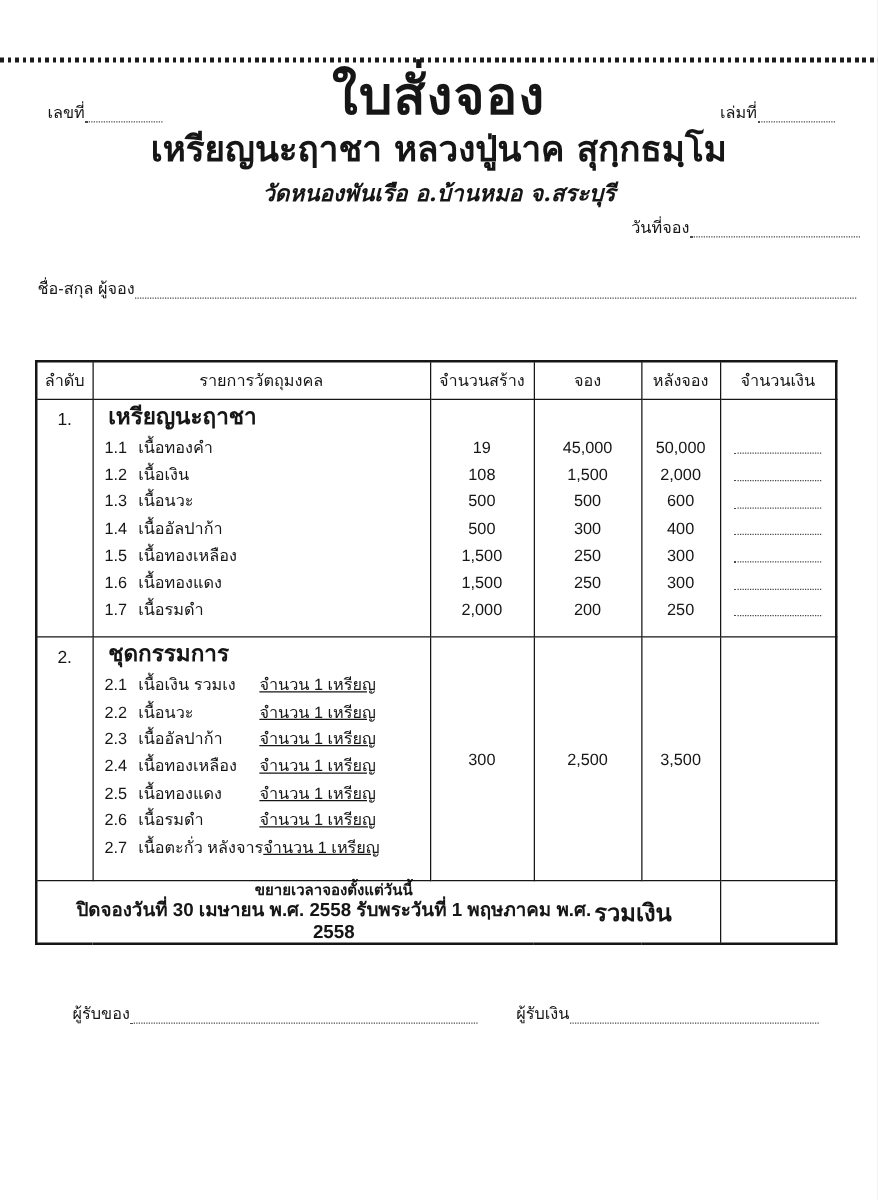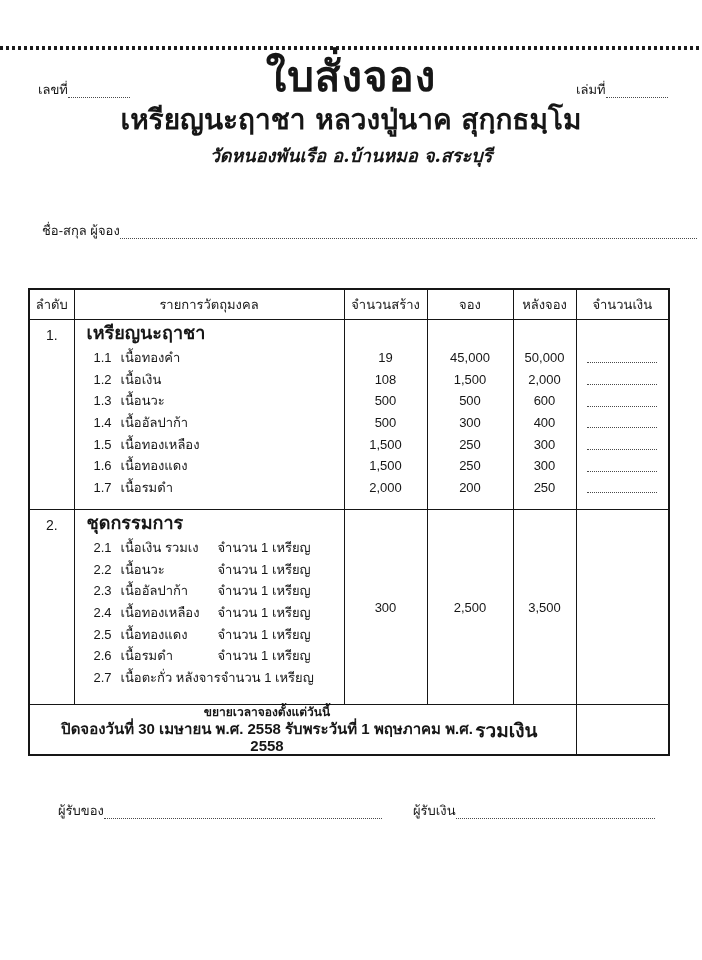--- a/index.html
+++ b/index.html
@@ -43,25 +43,25 @@
   }
   table.order td,table.order th{
     border:1.6px solid #161616;padding:0;font-weight:normal;
   }
   table.order{border:2px solid #161616;}
   th.colhead{font-size:13px;height:29px;text-align:center;vertical-align:middle;}
   td.topcell{vertical-align:top;}
   .sec-no{font-size:14px;text-align:center;padding-top:7px;}
   .sec-title{font-size:18px;font-weight:bold;height:27px;line-height:27px;padding-left:12px;}
   .sp{height:27px;}
-  .items{padding-left:19px;}
+  .items{padding-left:9px;}
   .item-line{display:flex;align-items:baseline;height:21.7px;line-height:21.7px;font-size:13px;white-space:nowrap;}
   .ino{width:22px;margin-right:5px;flex:none;}
   .iname{min-width:97px;flex:none;}
-  .iqty{flex:none;}
+  .iqty{flex:none;text-decoration:underline;}
   .numcol{text-align:center;}
   .ln{height:21.7px;line-height:21.7px;font-size:13px;text-align:center;}
   .dotln{height:21.7px;display:flex;align-items:center;justify-content:center;}
   .dotfill{display:inline-block;width:70px;border-bottom:1.6px dotted #4a4a4a;height:10px;}
   td.midcell{vertical-align:middle;text-align:center;font-size:13px;}
   .summary-cell{position:relative;height:42px;vertical-align:middle;}
   .summary-text{
     width:430px;text-align:center;margin-left:22px;
   }
   .summary-line1{font-size:12px;font-weight:600;line-height:15px;}
@@ -86,22 +86,26 @@
 
   <div class="abs flexline small-label" style="left:576px;top:79px;width:92px;">
     <span>เล่มที่</span>
     <span class="leader"></span>
   </div>
 
   <div class="abs doc-title">ใบสั่งจอง</div>
   <div class="abs doc-subtitle">เหรียญนะฤาชา หลวงปู่นาค สุกฺกธมฺโม</div>
   <div class="abs doc-temple">วัดหนองพันเรือ อ.บ้านหมอ จ.สระบุรี</div>
 
-
-  <div class="abs flexline small-label" style="left:30px;top:220px;width:655px;margin-left:12px;">
+  <div class="abs flexline small-label" style="left:505px;top:171px;width:183px;">
+    <span>วันที่จอง</span>
+    <span class="leader"></span>
+  </div>
+
+  <div class="abs flexline small-label" style="left:30px;top:220px;width:655px;">
     <span>ชื่อ-สกุล ผู้จอง</span>
     <span class="leader"></span>
   </div>
 
 
   <table class="order">
     <colgroup>
       <col style="width:45px">
         <col style="width:270px">
         <col style="width:83px">

